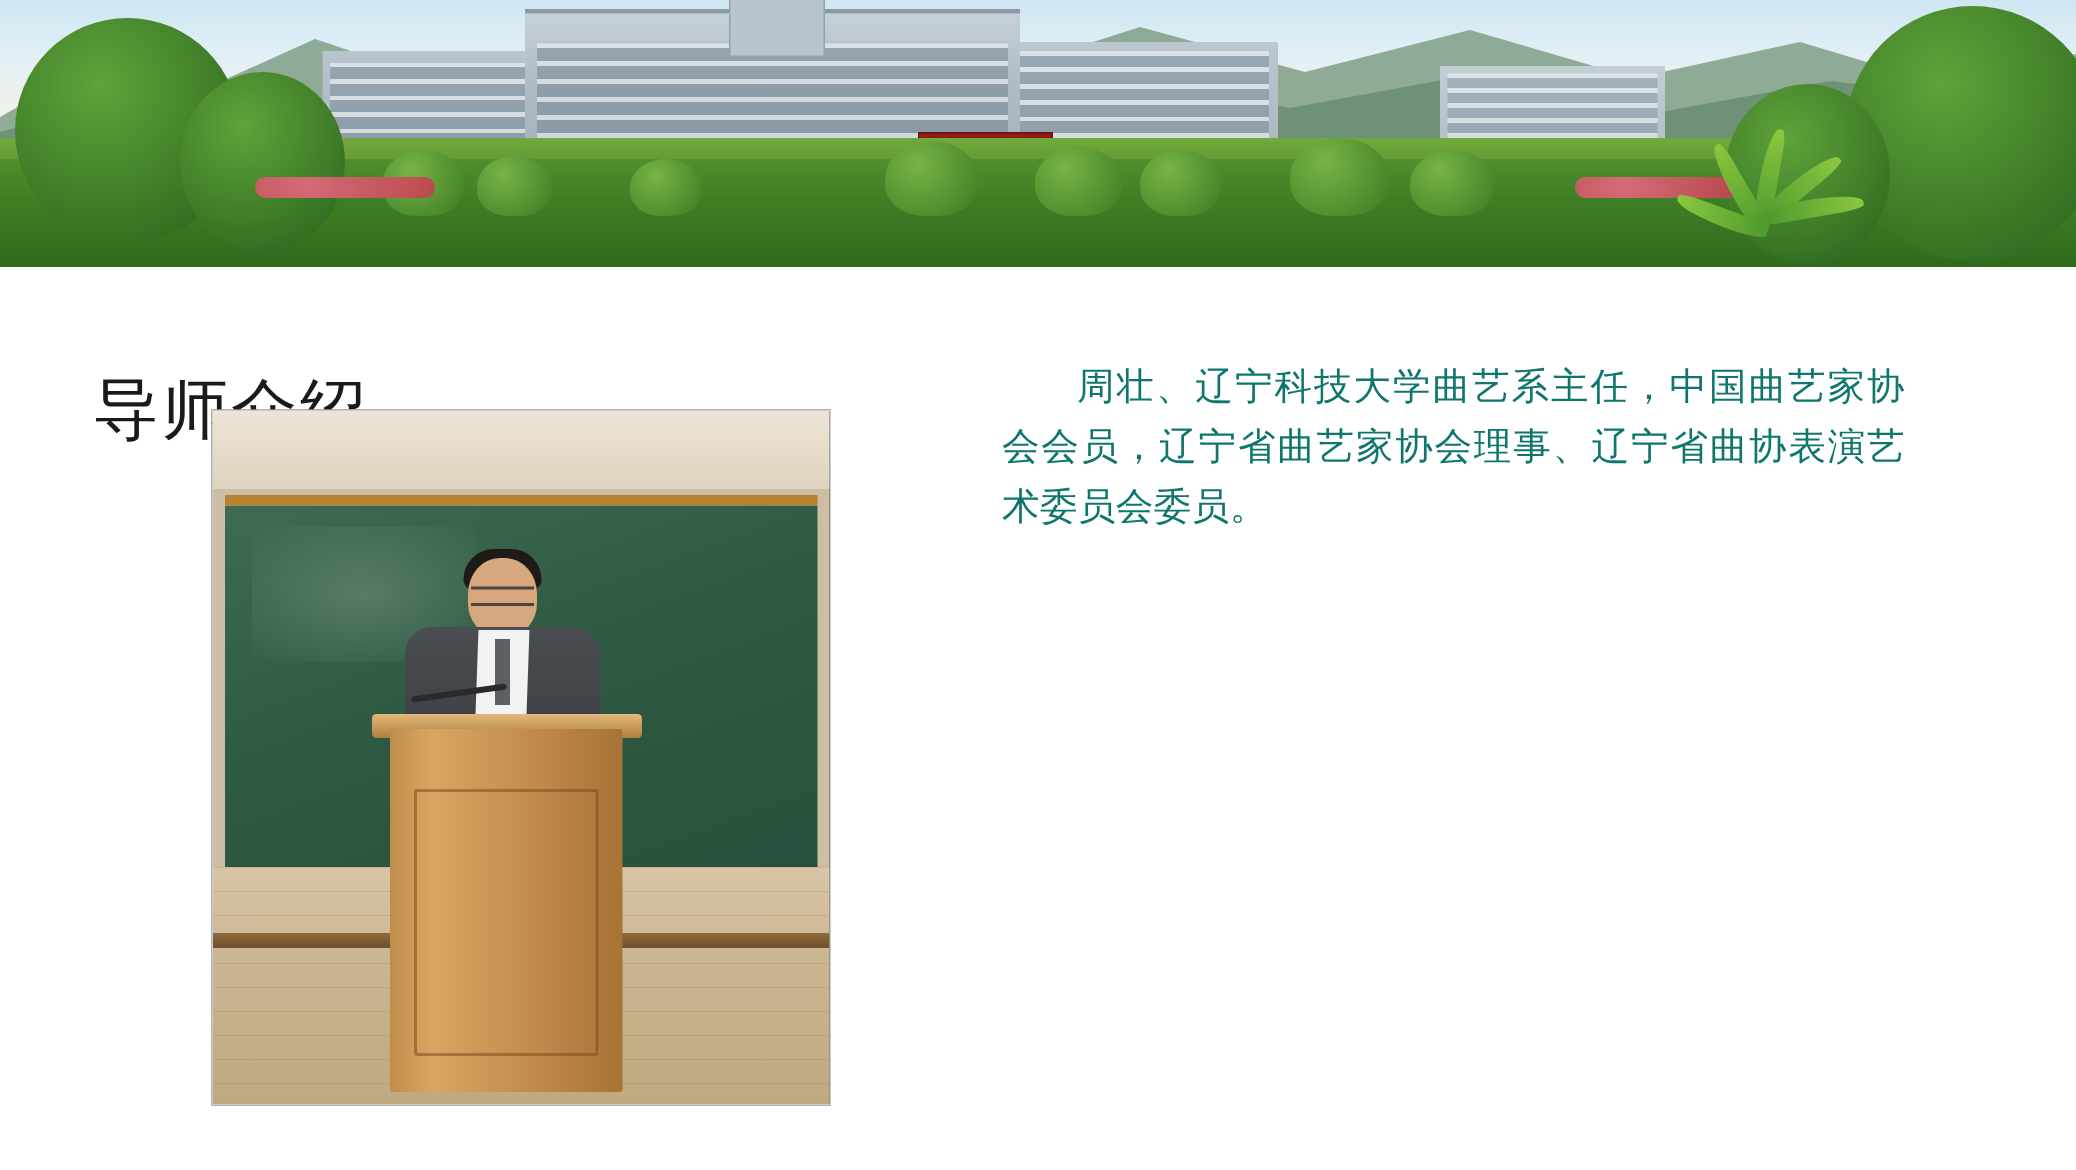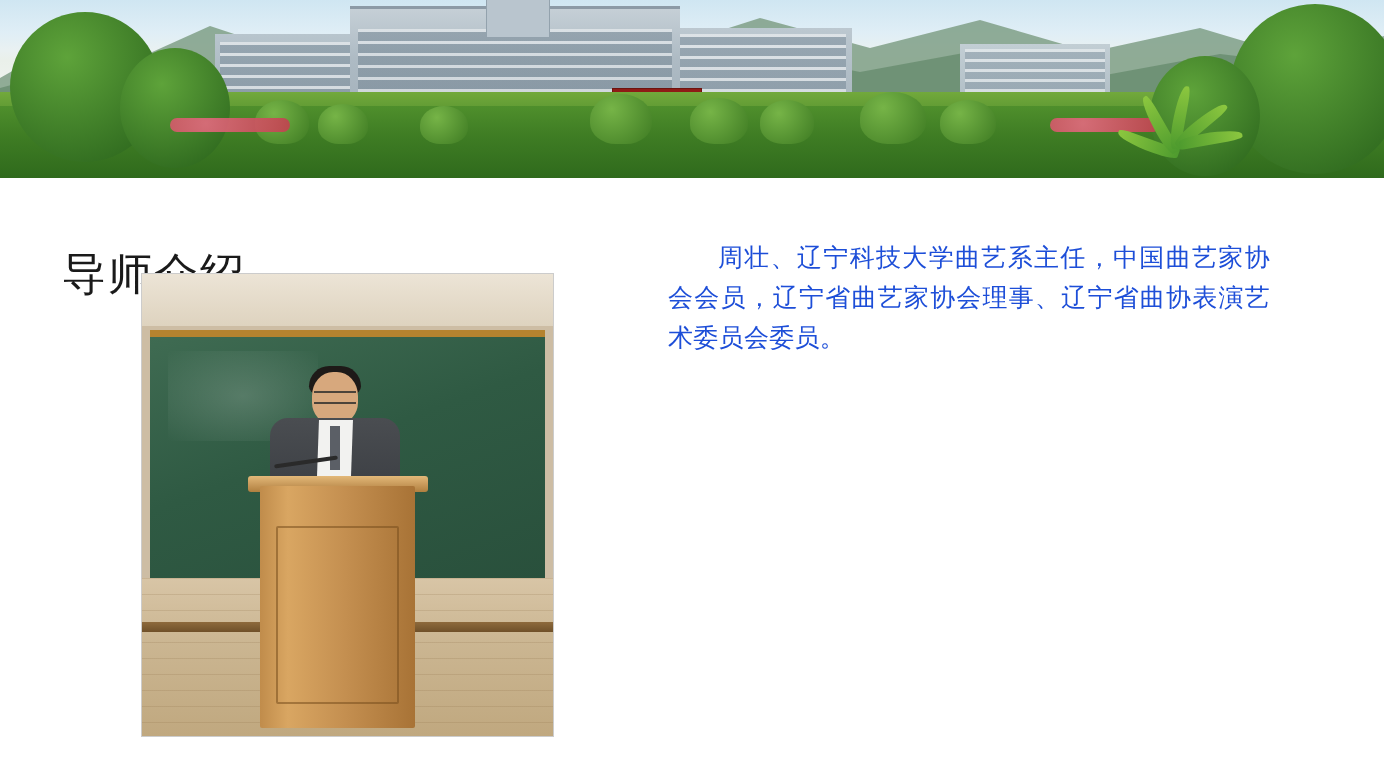--- a/index.html
+++ b/index.html
@@ -320,21 +320,21 @@
     height: 44px;
     background: #5b5f66;
   }
 
   
   .text-column {
     position: absolute;
     left: 668px;
     top: 238px;
     width: 602px;
-    color: #1d4ed8;
+    color: #0f766e;
     font-family: "DejaVu Sans", "Liberation Sans", sans-serif;
     font-size: 25px;
     line-height: 40px;
     letter-spacing: 0.3px;
   }
   .para {
     margin: 0 0 0 0;
     text-indent: 2em;
     text-align: justify;
   }

